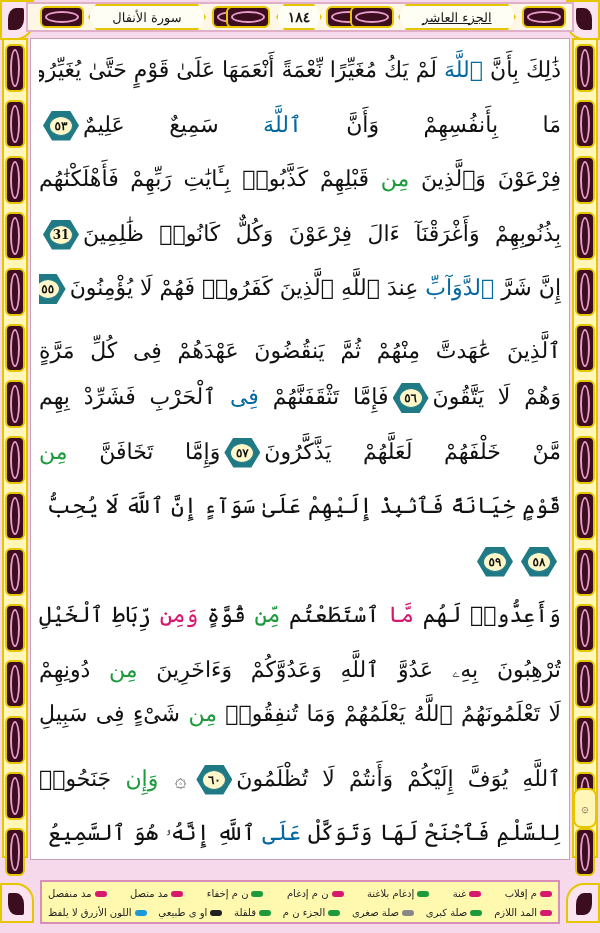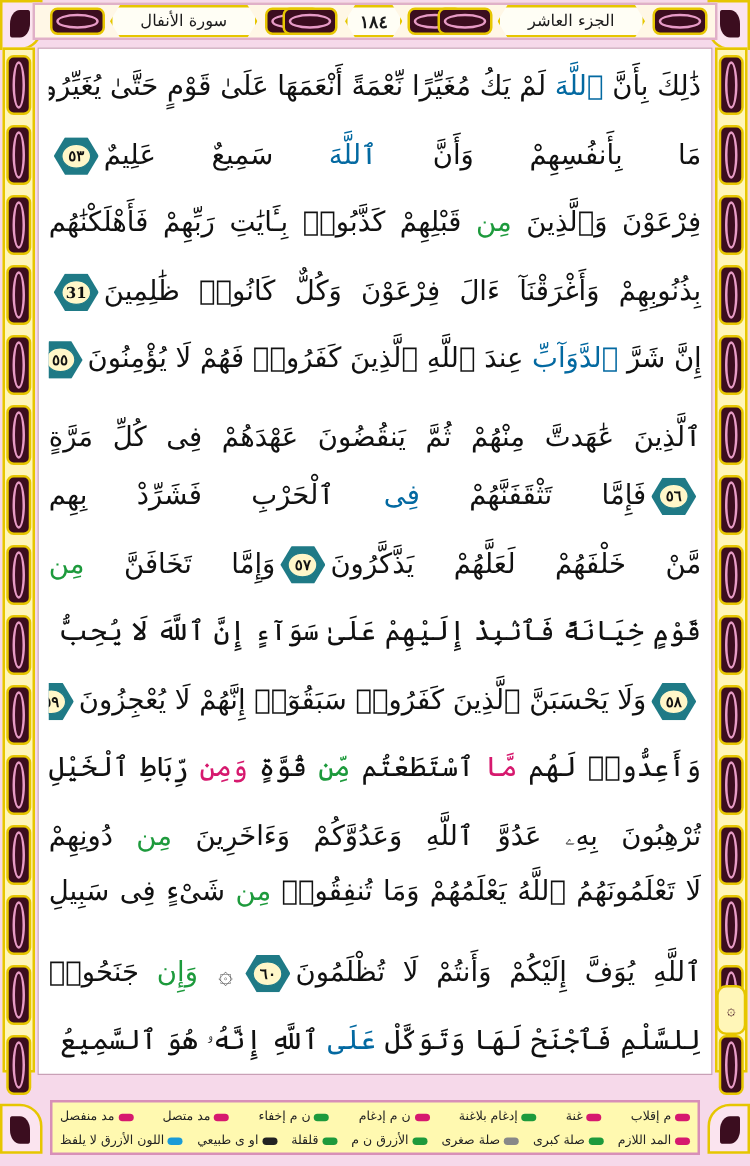--- a/index.html
+++ b/index.html
@@ -23,21 +23,21 @@
   .corner.tl { left:0; top:0; }
   .corner.tr { right:0; top:0; transform:scaleX(-1); }
   .corner.bl { left:0; bottom:10px; transform:scaleY(-1); }
   .corner.br { right:0; bottom:10px; transform:scale(-1,-1); }
 
   
   .cartouche { position:absolute; top:4px; height:26px; background:#fffef5; border:2px solid #e6c600; box-sizing:border-box;
                clip-path:polygon(8px 0, calc(100% - 8px) 0, 100% 50%, calc(100% - 8px) 100%, 8px 100%, 0 50%);
                display:flex; align-items:center; justify-content:center; color:#1a1a1a; font-family:"DejaVu Serif", serif; font-size:13px; }
   .cartouche.surah { left:88px; width:118px; }
-  .cartouche.juz { left:398px; width:118px; }
+  .cartouche.juz { left:398px; width:118px;text-decoration:underline; }
   .cartouche.page { left:276px; width:46px; font-size:14px; font-weight:bold; }
 
   
   .text-area { position:absolute; left:30px; top:38px; width:540px; height:822px; background:#ffffff; border:1px solid #c9a0b6; box-sizing:border-box; }
   .line { position:absolute; left:8px; right:8px; height:54px; direction:rtl; text-align:justify; text-align-last:justify;
           font-family:"DejaVu Serif", serif; font-size:22px; line-height:54px; color:#111; white-space:nowrap; overflow:hidden; }
   .line span.hl-blue { color:#0369a1; }
   .line span.hl-red { color:#d6196e; }
   .line span.hl-green { color:#1d9a3c; }
 
@@ -119,24 +119,24 @@
 </div>
 
 <div class="text-area">
   <div id="lines">
       <div class="line" style="top: 4px;"><span>ذَٰلِكَ بِأَنَّ </span><span class="hl-blue">ٱللَّهَ</span><span> لَمْ يَكُ مُغَيِّرًا نِّعْمَةً أَنْعَمَهَا عَلَىٰ قَوْمٍ حَتَّىٰ يُغَيِّرُوا۟</span></div>
       <div class="line" style="top: 58.5px;"><span>مَا بِأَنفُسِهِمْ وَأَنَّ </span><span class="hl-blue">ٱللَّهَ</span><span> سَمِيعٌ عَلِيمٌ</span><span class="ayah"><span class="ayah-shape"></span><span class="ayah-inner">٥٣</span></span></div>
       <div class="line" style="top: 113px;"><span>فِرْعَوْنَ وَٱلَّذِينَ </span><span class="hl-green">مِن</span><span> قَبْلِهِمْ كَذَّبُوا۟ بِـَٔايَٰتِ رَبِّهِمْ فَأَهْلَكْنَٰهُم</span></div>
       <div class="line" style="top: 167.5px;"><span>بِذُنُوبِهِمْ وَأَغْرَقْنَآ ءَالَ فِرْعَوْنَ وَكُلٌّ كَانُوا۟ ظَٰلِمِينَ</span><span class="ayah"><span class="ayah-shape"></span><span class="ayah-inner">31</span></span></div>
       <div class="line" style="top: 222px;"><span>إِنَّ شَرَّ </span><span class="hl-blue">ٱلدَّوَآبِّ</span><span> عِندَ ٱللَّهِ ٱلَّذِينَ كَفَرُوا۟ فَهُمْ لَا يُؤْمِنُونَ</span><span class="ayah"><span class="ayah-shape"></span><span class="ayah-inner">٥٥</span></span></div>
       <div class="line" style="top: 285px;"><span>ٱلَّذِينَ عَٰهَدتَّ مِنْهُمْ ثُمَّ يَنقُضُونَ عَهْدَهُمْ فِى كُلِّ مَرَّةٍ</span></div>
-      <div class="line" style="top: 331px;"><span class="ayah"><span class="ayah-shape"></span><span class="ayah-inner">٥٦</span></span><span>فَإِمَّا تَثْقَفَنَّهُمْ </span><span class="hl-blue">فِى</span><span> ٱلْحَرْبِ فَشَرِّدْ بِهِم</span></div>
+      <div class="line" style="top: 331px;"><span>وَهُمْ لَا يَتَّقُونَ</span><span class="ayah"><span class="ayah-shape"></span><span class="ayah-inner">٥٦</span></span><span>فَإِمَّا تَثْقَفَنَّهُمْ </span><span class="hl-blue">فِى</span><span> ٱلْحَرْبِ فَشَرِّدْ بِهِم</span></div>
       <div class="line" style="top: 385.5px;"><span>مَّنْ خَلْفَهُمْ لَعَلَّهُمْ يَذَّكَّرُونَ</span><span class="ayah"><span class="ayah-shape"></span><span class="ayah-inner">٥٧</span></span><span>وَإِمَّا تَخَافَنَّ </span><span class="hl-green">مِن</span></div>
       <div class="line" style="top: 440px;"><span>قَوْمٍ خِيَانَةً فَٱنۢبِذْ إِلَيْهِمْ عَلَىٰ سَوَآءٍ إِنَّ ٱللَّهَ لَا يُحِبُّ ٱلْخَآئِنِينَ</span></div>
-      <div class="line" style="top: 494.5px;"><span class="ayah"><span class="ayah-shape"></span><span class="ayah-inner">٥٨</span></span><span>وَلَا يَحْسَبَنَّ ٱلَّذِينَ كَفَرُوا۟ سَبَقُوٓا۟ إِنَّهُمْ لَا يُعْجِزُونَ</span><span class="ayah"><span class="ayah-shape"></span><span class="ayah-inner">٥٩</span></span></div>
+      <div class="line" style="top: 494.5px;"><span class="ayah"><span class="ayah-shape"></span><span class="ayah-inner">٥٨</span></span><span class="ayah"><span class="ayah-shape"></span><span class="ayah-inner">٥٩</span></span></div>
       <div class="line" style="top: 549px;"><span>وَأَعِدُّوا۟ لَهُم </span><span class="hl-red">مَّا</span><span> ٱسْتَطَعْتُم </span><span class="hl-green">مِّن</span><span> قُوَّةٍ </span><span class="hl-red">وَمِن</span><span> رِّبَاطِ ٱلْخَيْلِ</span></div>
       <div class="line" style="top: 603.5px;"><span>تُرْهِبُونَ بِهِۦ عَدُوَّ ٱللَّهِ وَعَدُوَّكُمْ وَءَاخَرِينَ </span><span class="hl-green">مِن</span><span> دُونِهِمْ</span></div>
       <div class="line" style="top: 648px;"><span>لَا تَعْلَمُونَهُمُ ٱللَّهُ يَعْلَمُهُمْ وَمَا تُنفِقُوا۟ </span><span class="hl-green">مِن</span><span> شَىْءٍ فِى سَبِيلِ</span></div>
       <div class="line" style="top: 712.5px;"><span>ٱللَّهِ يُوَفَّ إِلَيْكُمْ وَأَنتُمْ لَا تُظْلَمُونَ</span><span class="ayah"><span class="ayah-shape"></span><span class="ayah-inner">٦٠</span></span><span class="sajda-star">۞</span><span class="hl-green">وَإِن</span><span> جَنَحُوا۟</span></div>
       <div class="line" style="top: 767px;"><span>لِلسَّلْمِ فَٱجْنَحْ لَهَا وَتَوَكَّلْ </span><span class="hl-blue">عَلَى</span><span> ٱللَّهِ إِنَّهُۥ هُوَ ٱلسَّمِيعُ ٱلْعَلِيمُ</span></div>
     </div>
 </div>
 
 <div class="legend">
   <div class="legend-row" id="legend-row1">
@@ -177,21 +177,21 @@
       <span class="legend-item">
         <span class="swatch" style="background: rgb(29, 154, 60);"></span>
         <span>صلة كبرى</span>
       </span>
       <span class="legend-item">
         <span class="swatch" style="background: rgb(136, 136, 136);"></span>
         <span>صلة صغرى</span>
       </span>
       <span class="legend-item">
         <span class="swatch" style="background: rgb(29, 154, 60);"></span>
-        <span>الأزرق ن م</span>
+        <span>الجزء ن م</span>
       </span>
       <span class="legend-item">
         <span class="swatch" style="background: rgb(29, 154, 60);"></span>
         <span>قلقلة</span>
       </span>
       <span class="legend-item">
         <span class="swatch" style="background: rgb(34, 34, 34);"></span>
         <span>او ى طبيعي</span>
       </span>
       <span class="legend-item">

